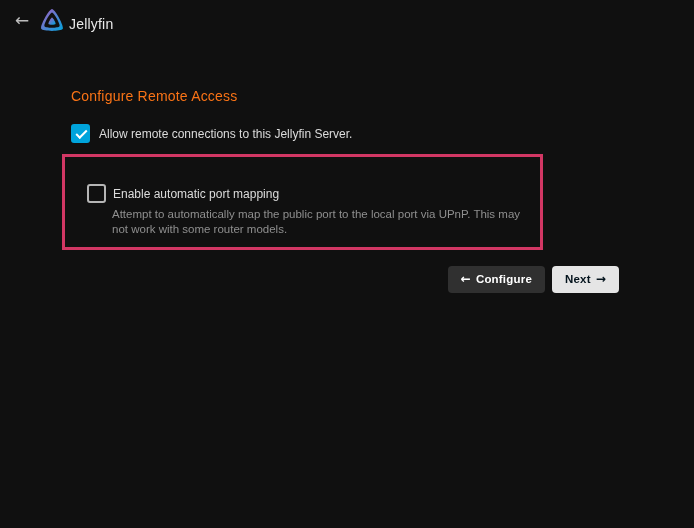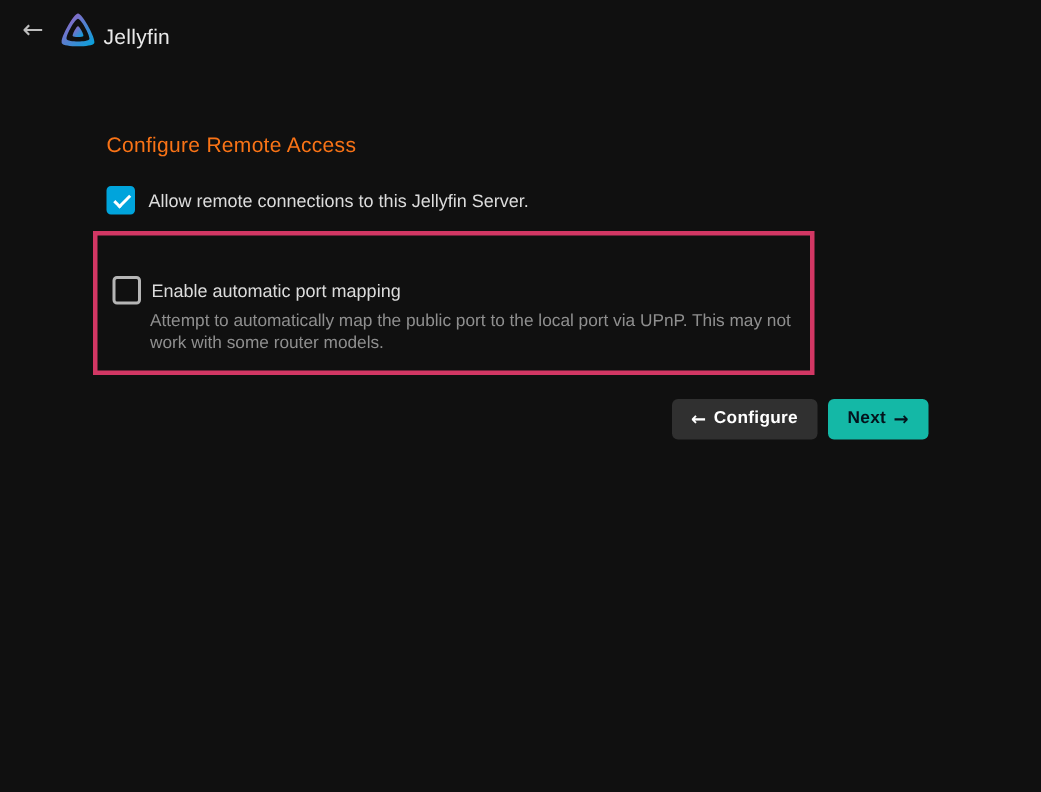--- a/index.html
+++ b/index.html
@@ -48,39 +48,39 @@
   .cblabel{color:#dcdcdc;font-size:12px;}
   .helper{
     color:#8f8f8f;font-size:11.5px;line-height:1.3;
     margin:4px 0 0 28px;
   }
   
   .highlight-box{
     box-sizing:border-box;
     width:481px;margin:11px 0 0 -9px;
     border:3px solid #d23764;
-    padding:7px 8px 10px 10px;
+    padding:7px 8px 10px 22px;
   }
   .highlight-box .cbrow{gap:7px;}
   .highlight-box .helper{margin-left:25px;margin-top:4px;}
   
   .btnrow{
     display:flex;justify-content:flex-end;gap:7px;
     margin-top:16px;width:548px;
   }
   .btn{
     display:inline-flex;align-items:center;gap:5px;
     border:none;border-radius:4px;cursor:pointer;
     height:27px;padding:0 13px;
     font-family:"Liberation Sans","DejaVu Sans",sans-serif;
     font-size:11.5px;font-weight:bold;letter-spacing:.2px;
   }
   .btn .arrow{font-family:"DejaVu Sans",sans-serif;font-size:12px;font-weight:bold;}
   .btn.secondary{background:#303030;color:#ffffff;}
-  .btn.primary{background:#14b8a6;color:#04131c;}
+  .btn.primary{background:#e5e5e5;color:#04131c;}
 </style>
 </head>
 <body>
 
 <header class="topbar">
   <button class="back-btn">
     <span>←</span>
   </button>
   <div class="brand">
     <svg viewBox="0 0 512 512" aria-hidden="true">

